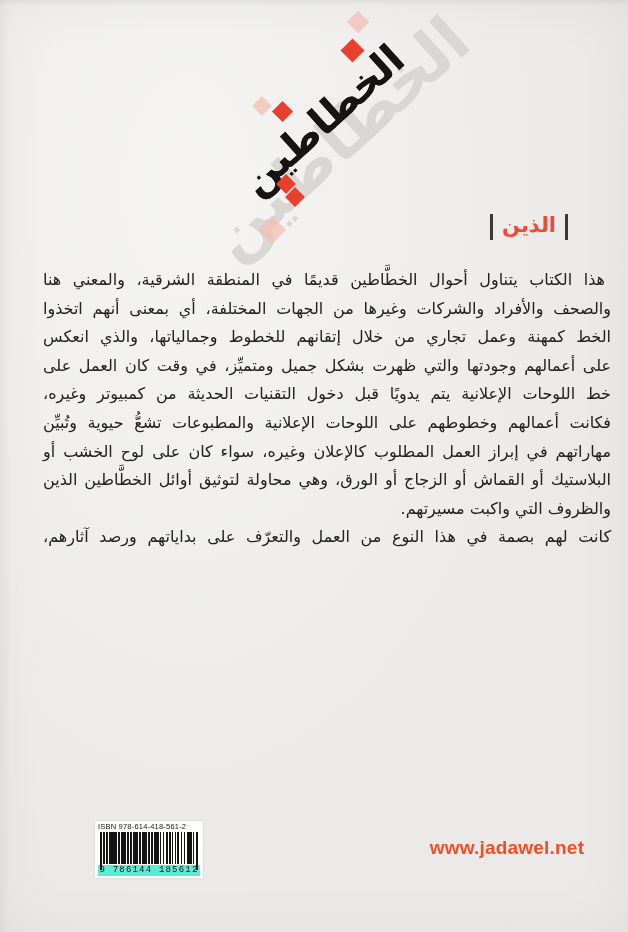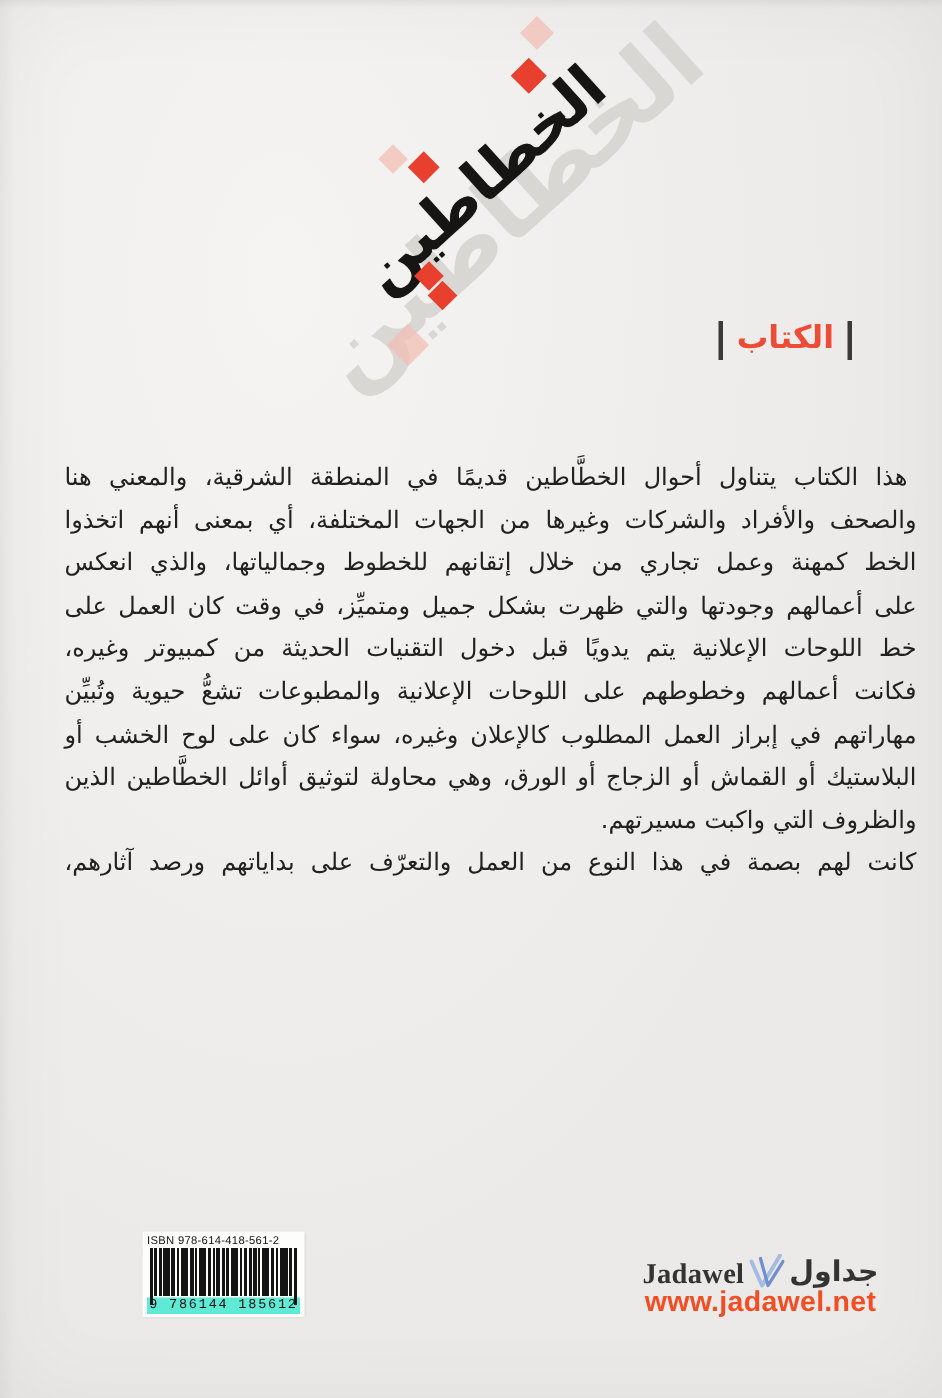--- a/index.html
+++ b/index.html
@@ -51,21 +51,21 @@
   .section-header .vbar{width:3px;height:26px;background:var(--bar_dark,#3a3a3a);}
   .section-header .label{
     color:var(--accent_red,#ee4b36);font-size:21px;font-weight:bold;line-height:1;
     padding-bottom:3px;
   }
 
   
   .blurb{
     position:absolute;top:266px;right:17px;width:568px;
     direction:rtl;color:var(--ink,#212121);
-    font-size:16px;line-height:28.6px;margin-top:38px;
+    font-size:16px;line-height:28.6px;
   }
   .blurb .line{
     text-align:justify;text-align-last:justify;
     white-space:nowrap;height:28.6px;overflow:visible;
   }
   .blurb .line.first{padding-right:6px;}
   .blurb .line.last{text-align:right;text-align-last:right;white-space:normal;}
 
   
   .barcode{
@@ -136,21 +136,21 @@
     <span>الخطاطين</span>
   </div>
 
   <div class="diamond red d1"></div>
   <div class="diamond red d2"></div>
   <div class="diamond red d3"></div>
   <div class="diamond red d4"></div>
 
   <div class="section-header">
     <div class="vbar"></div>
-    <div class="label">الكتاب</div>
+    <div class="label">الذين</div>
     <div class="vbar"></div>
   </div>
 
   <div class="blurb">
     <div class="line first">هذا الكتاب يتناول أحوال الخطَّاطين قديمًا في المنطقة الشرقية، والمعني هنا</div>
     <div class="line">والصحف والأفراد والشركات وغيرها من الجهات المختلفة، أي بمعنى أنهم اتخذوا</div>
     <div class="line">الخط كمهنة وعمل تجاري من خلال إتقانهم للخطوط وجمالياتها، والذي انعكس</div>
     <div class="line">على أعمالهم وجودتها والتي ظهرت بشكل جميل ومتميِّز، في وقت كان العمل على</div>
     <div class="line">خط اللوحات الإعلانية يتم يدويًا قبل دخول التقنيات الحديثة من كمبيوتر وغيره،</div>
     <div class="line">فكانت أعمالهم وخطوطهم على اللوحات الإعلانية والمطبوعات تشعُّ حيوية وتُبيِّن</div>
@@ -160,26 +160,16 @@
     <div class="line">كانت لهم بصمة في هذا النوع من العمل والتعرّف على بداياتهم ورصد آثارهم،</div>
   </div>
 
   <div class="barcode">
     <div class="isbn">ISBN 978-614-418-561-2</div>
     <div class="bars"></div>
     <div class="digits">9 786144 185612</div>
   </div>
 
   <div class="publisher">
-    <div class="row">
-      <span class="latin">Jadawel</span>
-      <span class="vmark">
-        <svg viewBox="0 0 24 24" width="24" height="24">
-          <polyline points="2,5 9,21 21,1" fill="none" stroke="#a6bbe2" stroke-width="2.6" stroke-linecap="round" stroke-linejoin="round"></polyline>
-          <polyline points="8,3 13,21 23,5" fill="none" stroke="#7090cf" stroke-width="2.2" stroke-linecap="round" stroke-linejoin="round"></polyline>
-        </svg>
-      </span>
-      <span class="arabic">جداول</span>
-    </div>
     <div class="url">www.jadawel.net</div>
   </div>
 
 </div>
 
 </body></html>

